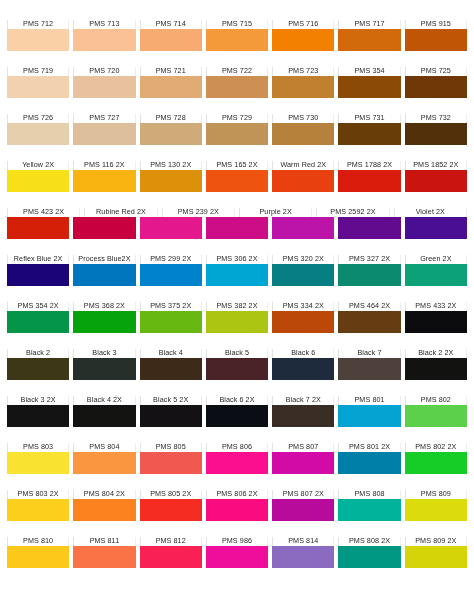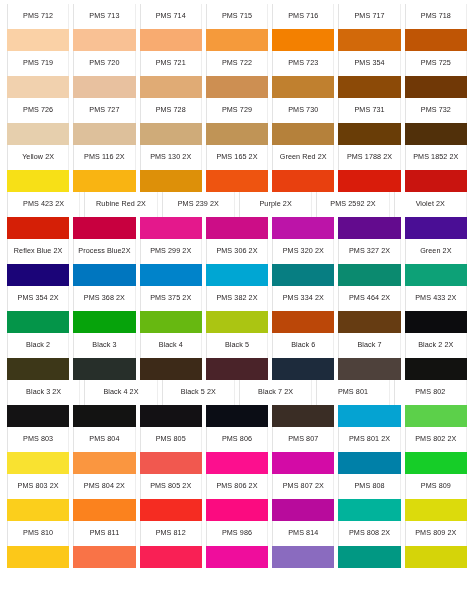--- a/index.html
+++ b/index.html
@@ -8,21 +8,21 @@
     font-family:"Liberation Sans","DejaVu Sans",sans-serif;
     color:#231f20;
   }
   .chart{
     width:474px;height:600px;
     box-sizing:border-box;
     padding:4px 5px 2px 5px;
     display:flex;flex-direction:column;
   }
   .row{display:flex;width:100%;}
-  .row.labels{height:25px;}
+  .row.labels{height:25px;align-items:flex-end;}
   .row.swatches{height:22px;}
   .cell{
     flex:1 1 0;
     min-width:0;
     box-sizing:border-box;
     margin:0 2px;
     position:relative;
   }
   .label-cell{
     display:flex;align-items:center;justify-content:center;
@@ -63,21 +63,21 @@
       <div class="cell label-cell">
         <span>PMS 715</span>
       </div>
       <div class="cell label-cell">
         <span>PMS 716</span>
       </div>
       <div class="cell label-cell">
         <span>PMS 717</span>
       </div>
       <div class="cell label-cell">
-        <span>PMS 718</span>
+        <span>PMS 915</span>
       </div>
     </div>
     <div class="row swatches">
       <div class="cell swatch-cell">
         <div class="swatch" style="background: rgb(250, 209, 166);"></div>
       </div>
       <div class="cell swatch-cell">
         <div class="swatch" style="background: rgb(249, 193, 148);"></div>
       </div>
       <div class="cell swatch-cell">
@@ -195,21 +195,21 @@
       <div class="cell label-cell">
         <span>PMS 116 2X</span>
       </div>
       <div class="cell label-cell">
         <span>PMS 130 2X</span>
       </div>
       <div class="cell label-cell">
         <span>PMS 165 2X</span>
       </div>
       <div class="cell label-cell">
-        <span>Green Red 2X</span>
+        <span>Warm Red 2X</span>
       </div>
       <div class="cell label-cell">
         <span>PMS 1788 2X</span>
       </div>
       <div class="cell label-cell">
         <span>PMS 1852 2X</span>
       </div>
     </div>
     <div class="row swatches">
       <div class="cell swatch-cell">
@@ -418,20 +418,23 @@
     </div>
     <div class="row labels">
       <div class="cell label-cell">
         <span>Black 3 2X</span>
       </div>
       <div class="cell label-cell">
         <span>Black 4 2X</span>
       </div>
       <div class="cell label-cell">
         <span>Black 5 2X</span>
+      </div>
+      <div class="cell label-cell">
+        <span>Black 6 2X</span>
       </div>
       <div class="cell label-cell">
         <span>Black 7 2X</span>
       </div>
       <div class="cell label-cell">
         <span>PMS 801</span>
       </div>
       <div class="cell label-cell">
         <span>PMS 802</span>
       </div>

